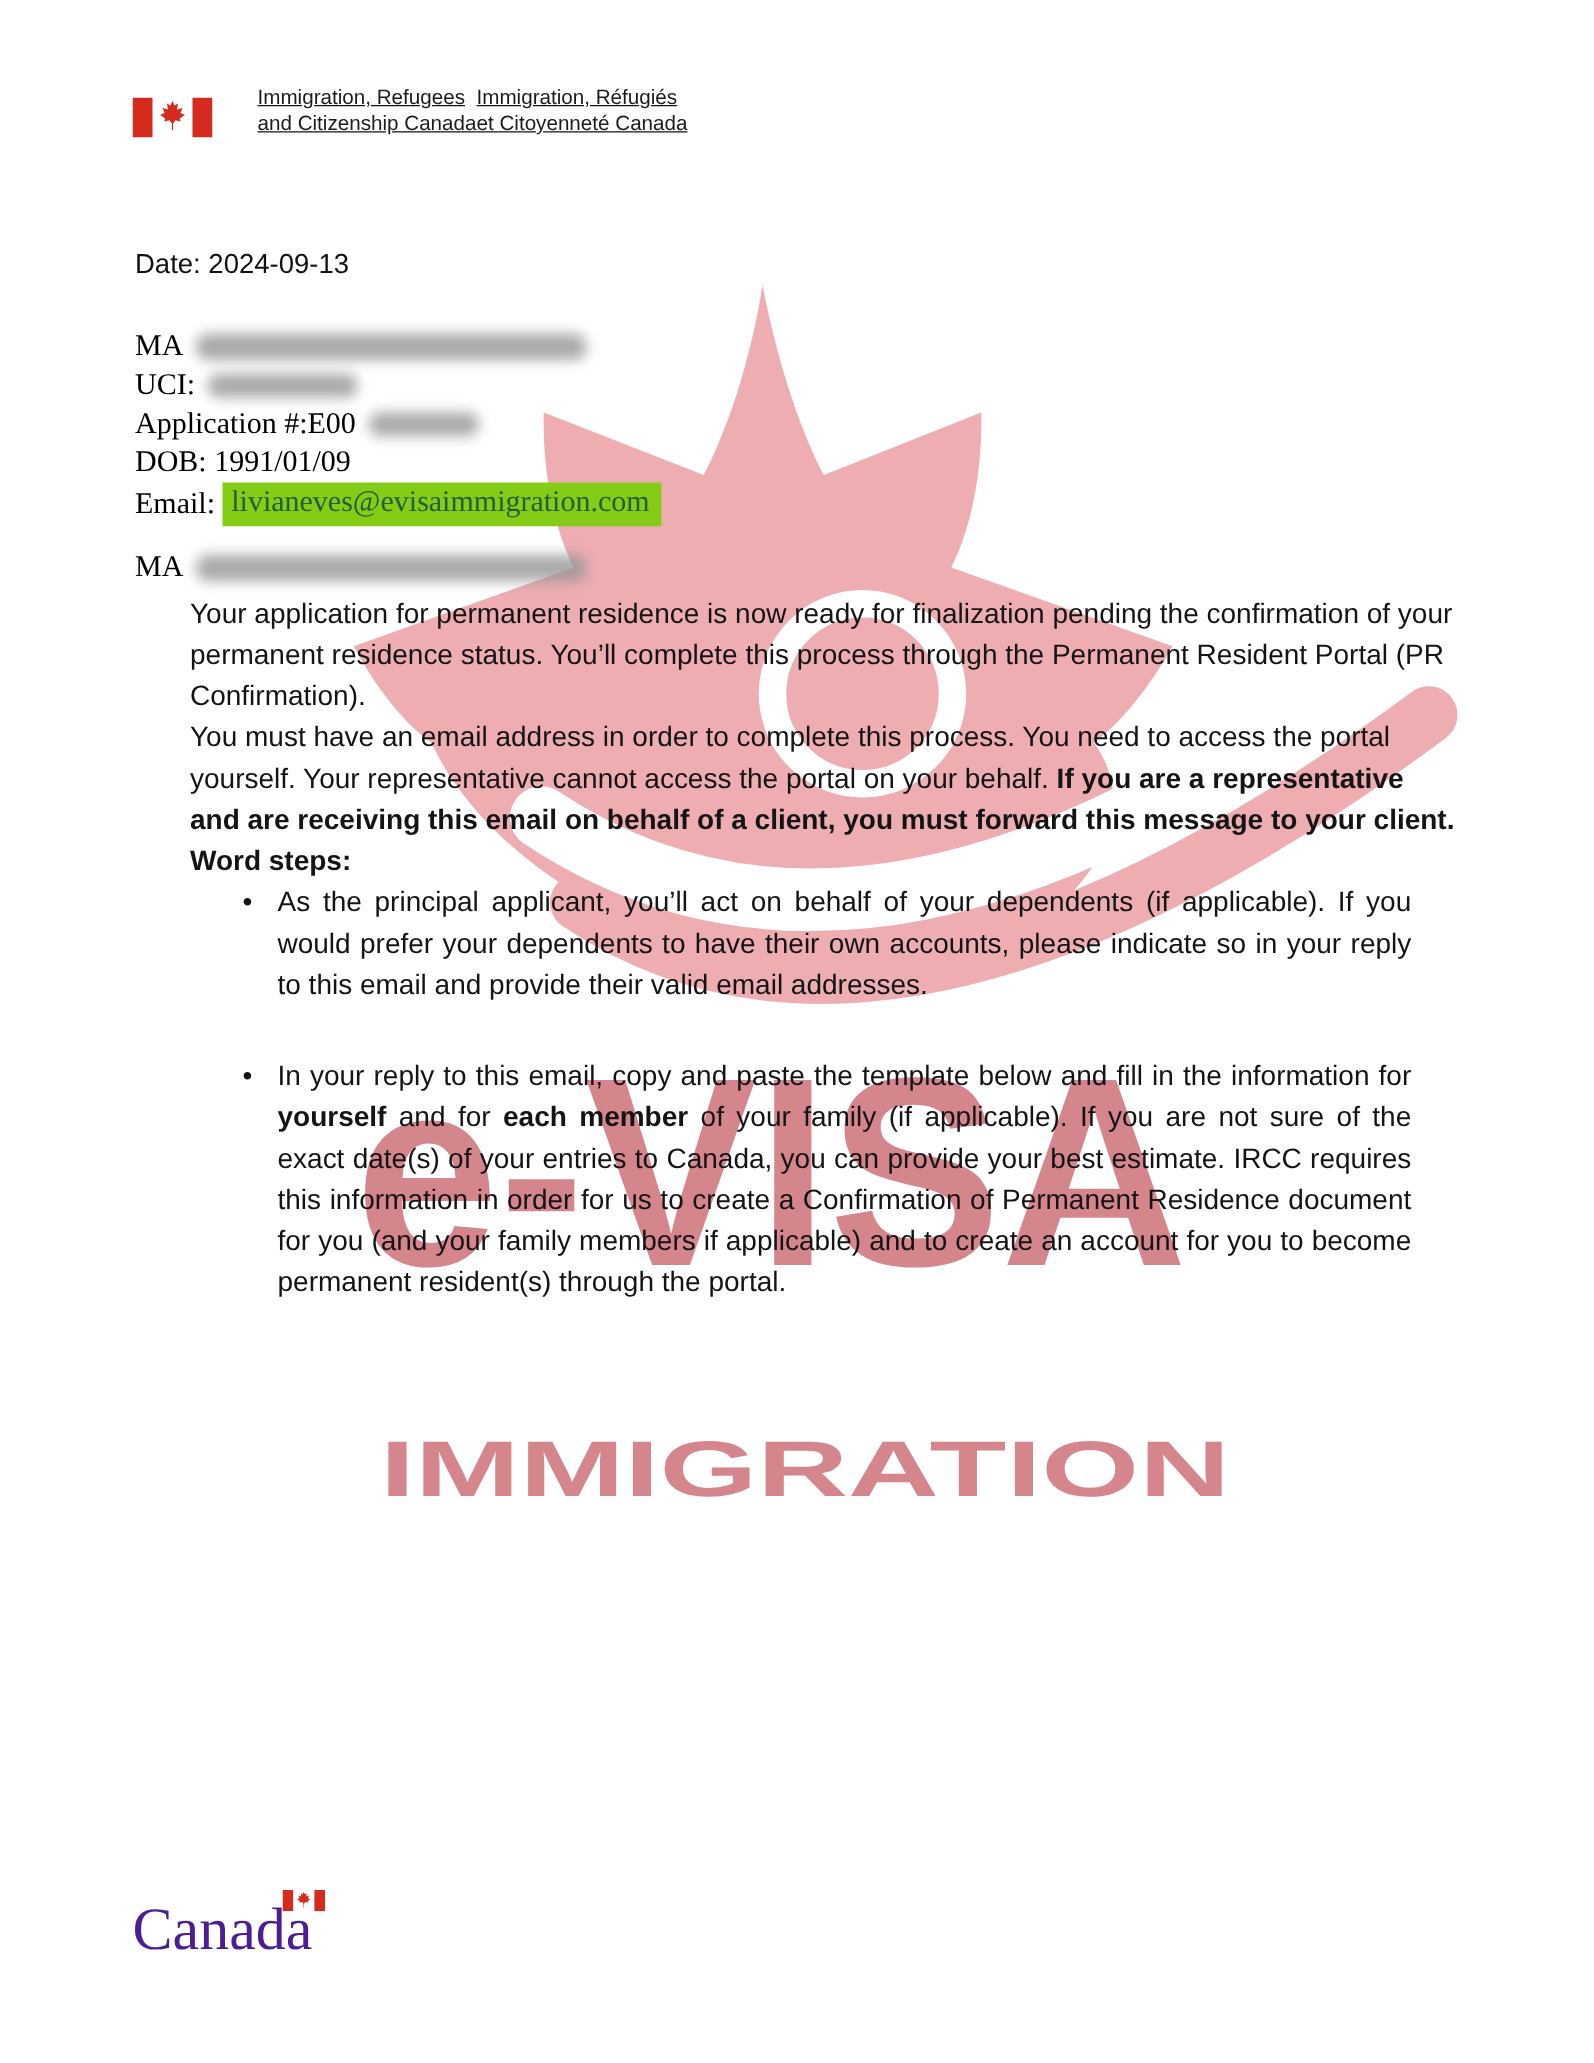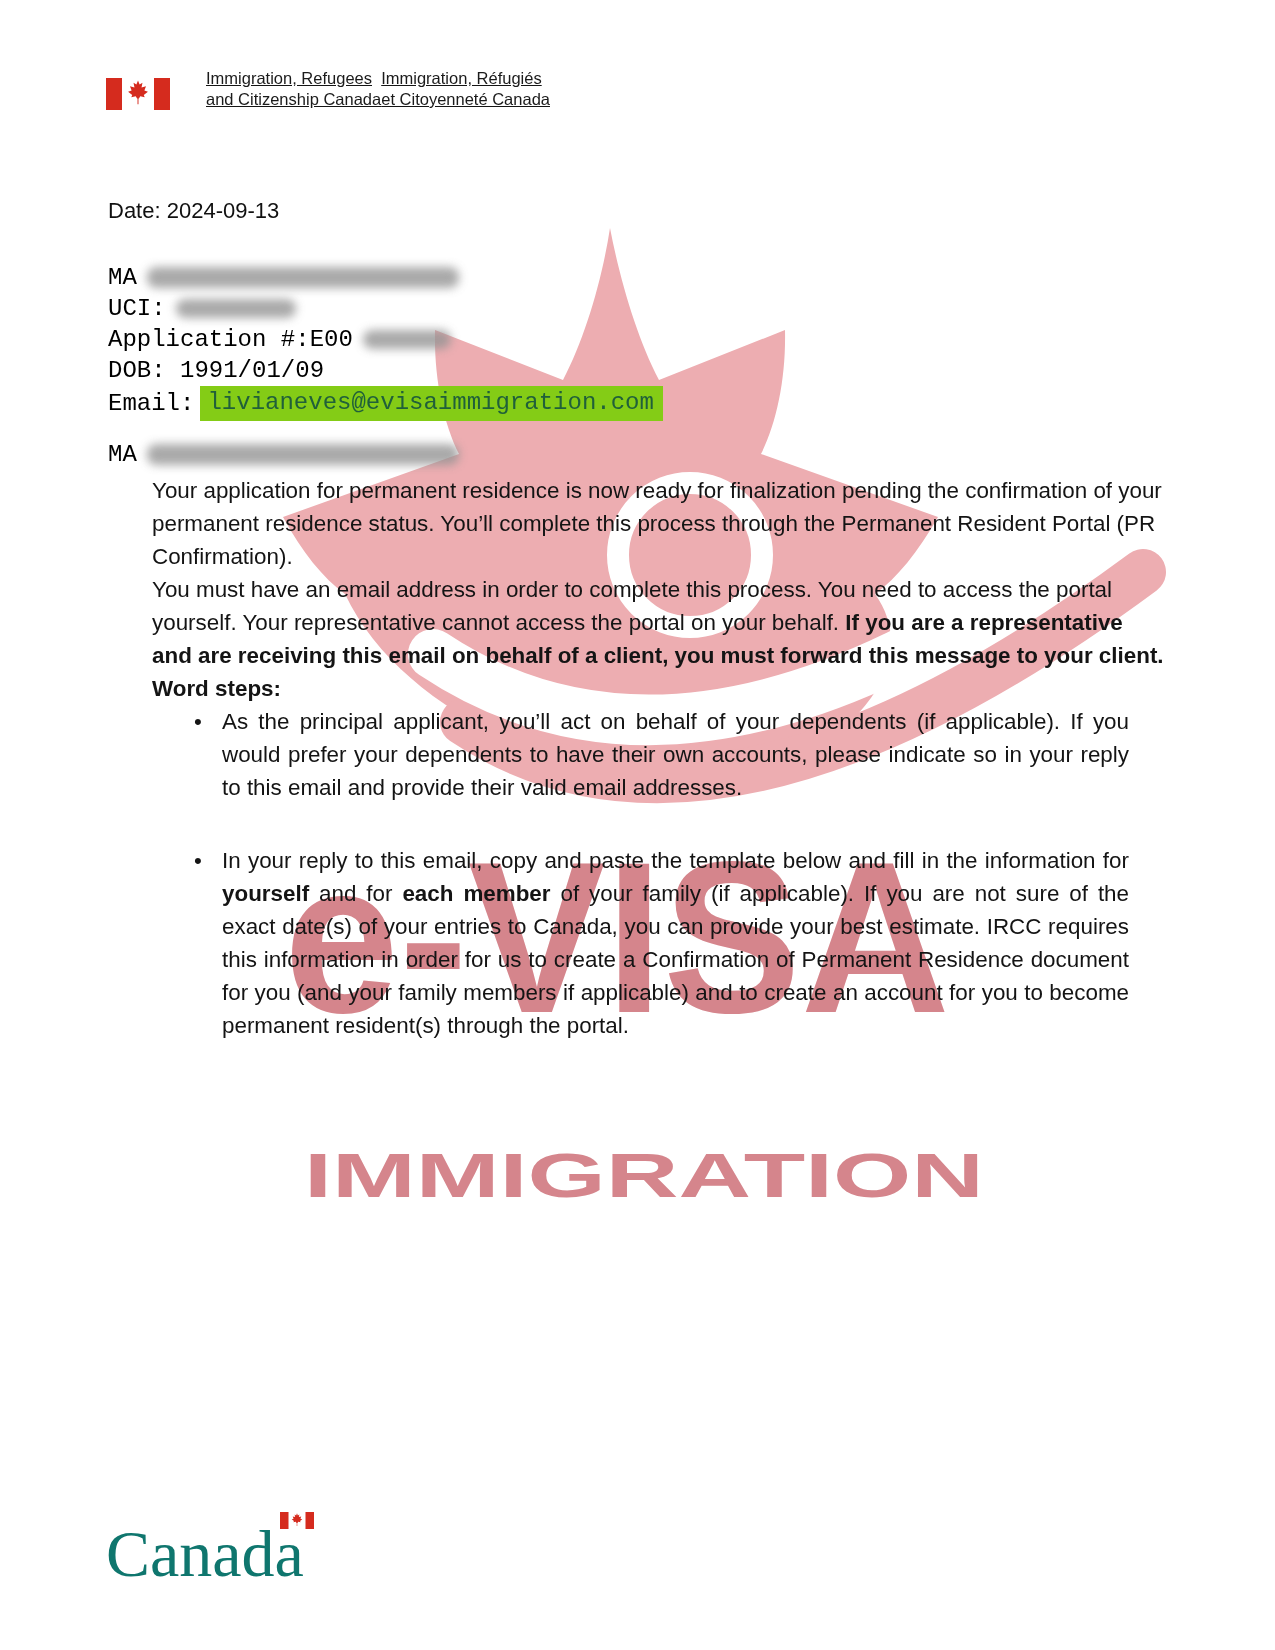--- a/index.html
+++ b/index.html
@@ -12,21 +12,21 @@
   
   .gov-header{position:absolute;left:106px;top:68px;display:flex;align-items:flex-end;z-index:2;text-decoration:underline;}
   .gov-flag{width:64px;height:32px;display:block;}
   .dept{font-size:16.5px;line-height:21px;color:#1b1b1b;}
   .dept-en{margin-left:36px;}
   .dept-fr{}
   
   .date-line{position:absolute;left:108px;top:198px;font-size:22px;z-index:2;color:#111;}
   .serif-block{position:absolute;left:108px;top:262px;z-index:2;
     font-family:"Liberation Serif",serif;font-size:24px;line-height:31px;color:#000;}
-  .serif-line{white-space:nowrap;display:flex;align-items:center;font-family:Liberation Mono, monospace;}
+  .serif-line{white-space:nowrap;display:flex;align-items:center;}
   .blur-pill{display:inline-block;background:#949494;border-radius:9px;
     filter:blur(5px);opacity:.8;margin-left:10px;}
   .pill-lg{width:312px;height:21px;}
   .pill-md{width:120px;height:19px;}
   .pill-sm{width:88px;height:19px;}
   .salutation{margin-top:18px;}
   .email-hl{background:#84cc16;color:#20603a;padding:1px 9px 3px 7px;margin-left:6px;}
   
   .main{position:absolute;left:108px;top:474px;width:1012px;z-index:2;
     font-size:22.4px;line-height:33px;color:#141414;margin-left:44px;}
@@ -35,21 +35,21 @@
   .next-steps{font-weight:700;margin:12px 0 14px 0;}
   .p3{text-align:justify;}
   ul.bullets{list-style:none;margin:0;padding:0;}
   ul.bullets li{position:relative;padding-left:70px;padding-right:35px;text-align:justify;}
   ul.bullets li .dot{position:absolute;left:42px;top:0;}
   .li-gap{margin-top:40px;}
   .p4{margin-top:40px;}
   b{font-weight:700;}
   
   .canada-wordmark{position:absolute;left:106px;top:1516px;z-index:2;
-    font-family:"Liberation Serif",serif;font-size:66px;color:#0f766e;display:inline-block;}
+    font-family:"Liberation Serif",serif;font-size:48px;color:#4c1d95;display:inline-block;}
   .wordmark-inner{position:relative;display:inline-block;}
   .wordmark-flag{position:absolute;right:-10px;top:-4px;width:34px;height:17px;}
 </style>
 </head>
 <body>
 
 <div class="page">
 
   <svg class="watermark" viewBox="0 0 1275 1650" xmlns="http://www.w3.org/2000/svg">
     <g transform="translate(283,222)">

